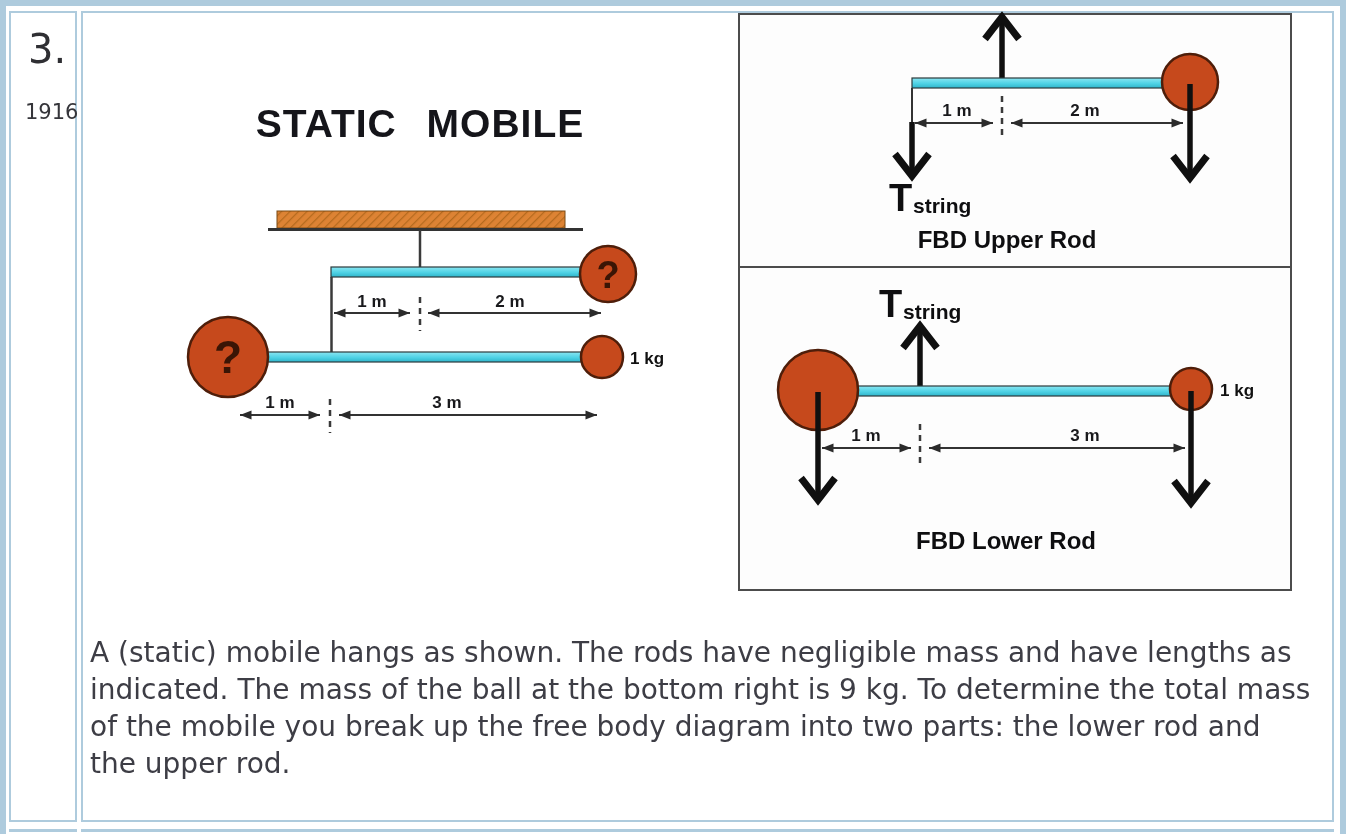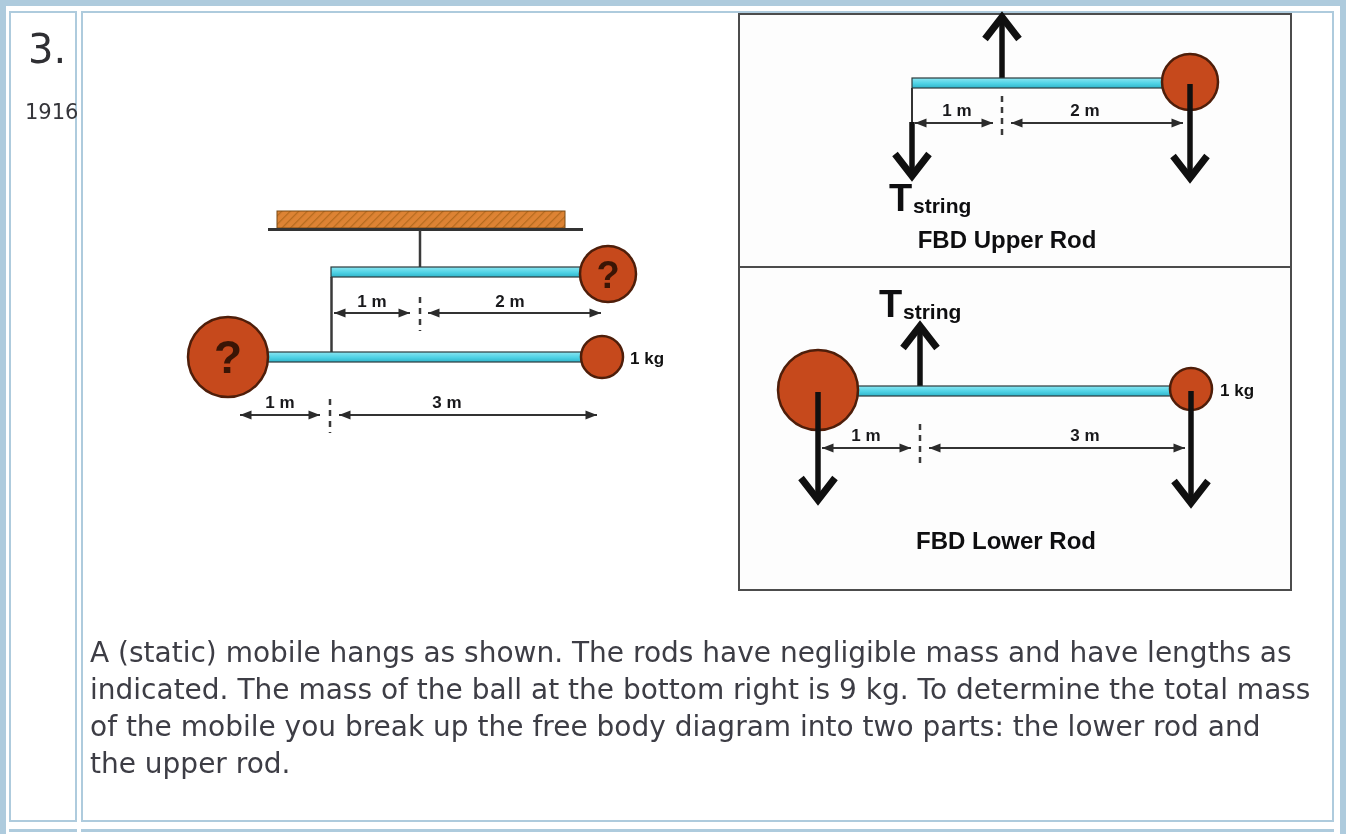--- a/index.html
+++ b/index.html
@@ -66,20 +66,21 @@
 
   <div class="cell cell-left">
     <div class="prob-num">3.</div>
     <div class="prob-id">1916</div>
   </div>
 
   <div class="cell cell-main"></div>
   <div class="next-row-line nr-left"></div>
   <div class="next-row-line nr-main"></div>
 
+  <div class="diagram-title">STATIC MOBILE</div>
 
   <svg class="overlay" viewBox="0 0 1346 834">
     <defs>
       <linearGradient id="rodGrad" x1="0" y1="0" x2="0" y2="1">
         <stop offset="0" stop-color="#8ae6f2"></stop>
         <stop offset="0.55" stop-color="#4fd2e5"></stop>
         <stop offset="1" stop-color="#2fb4ca"></stop>
       </linearGradient>
       <pattern id="ceilHatch" width="6" height="6" patternUnits="userSpaceOnUse" patternTransform="rotate(45)">
         <rect width="6" height="6" fill="#dd8334"></rect>

